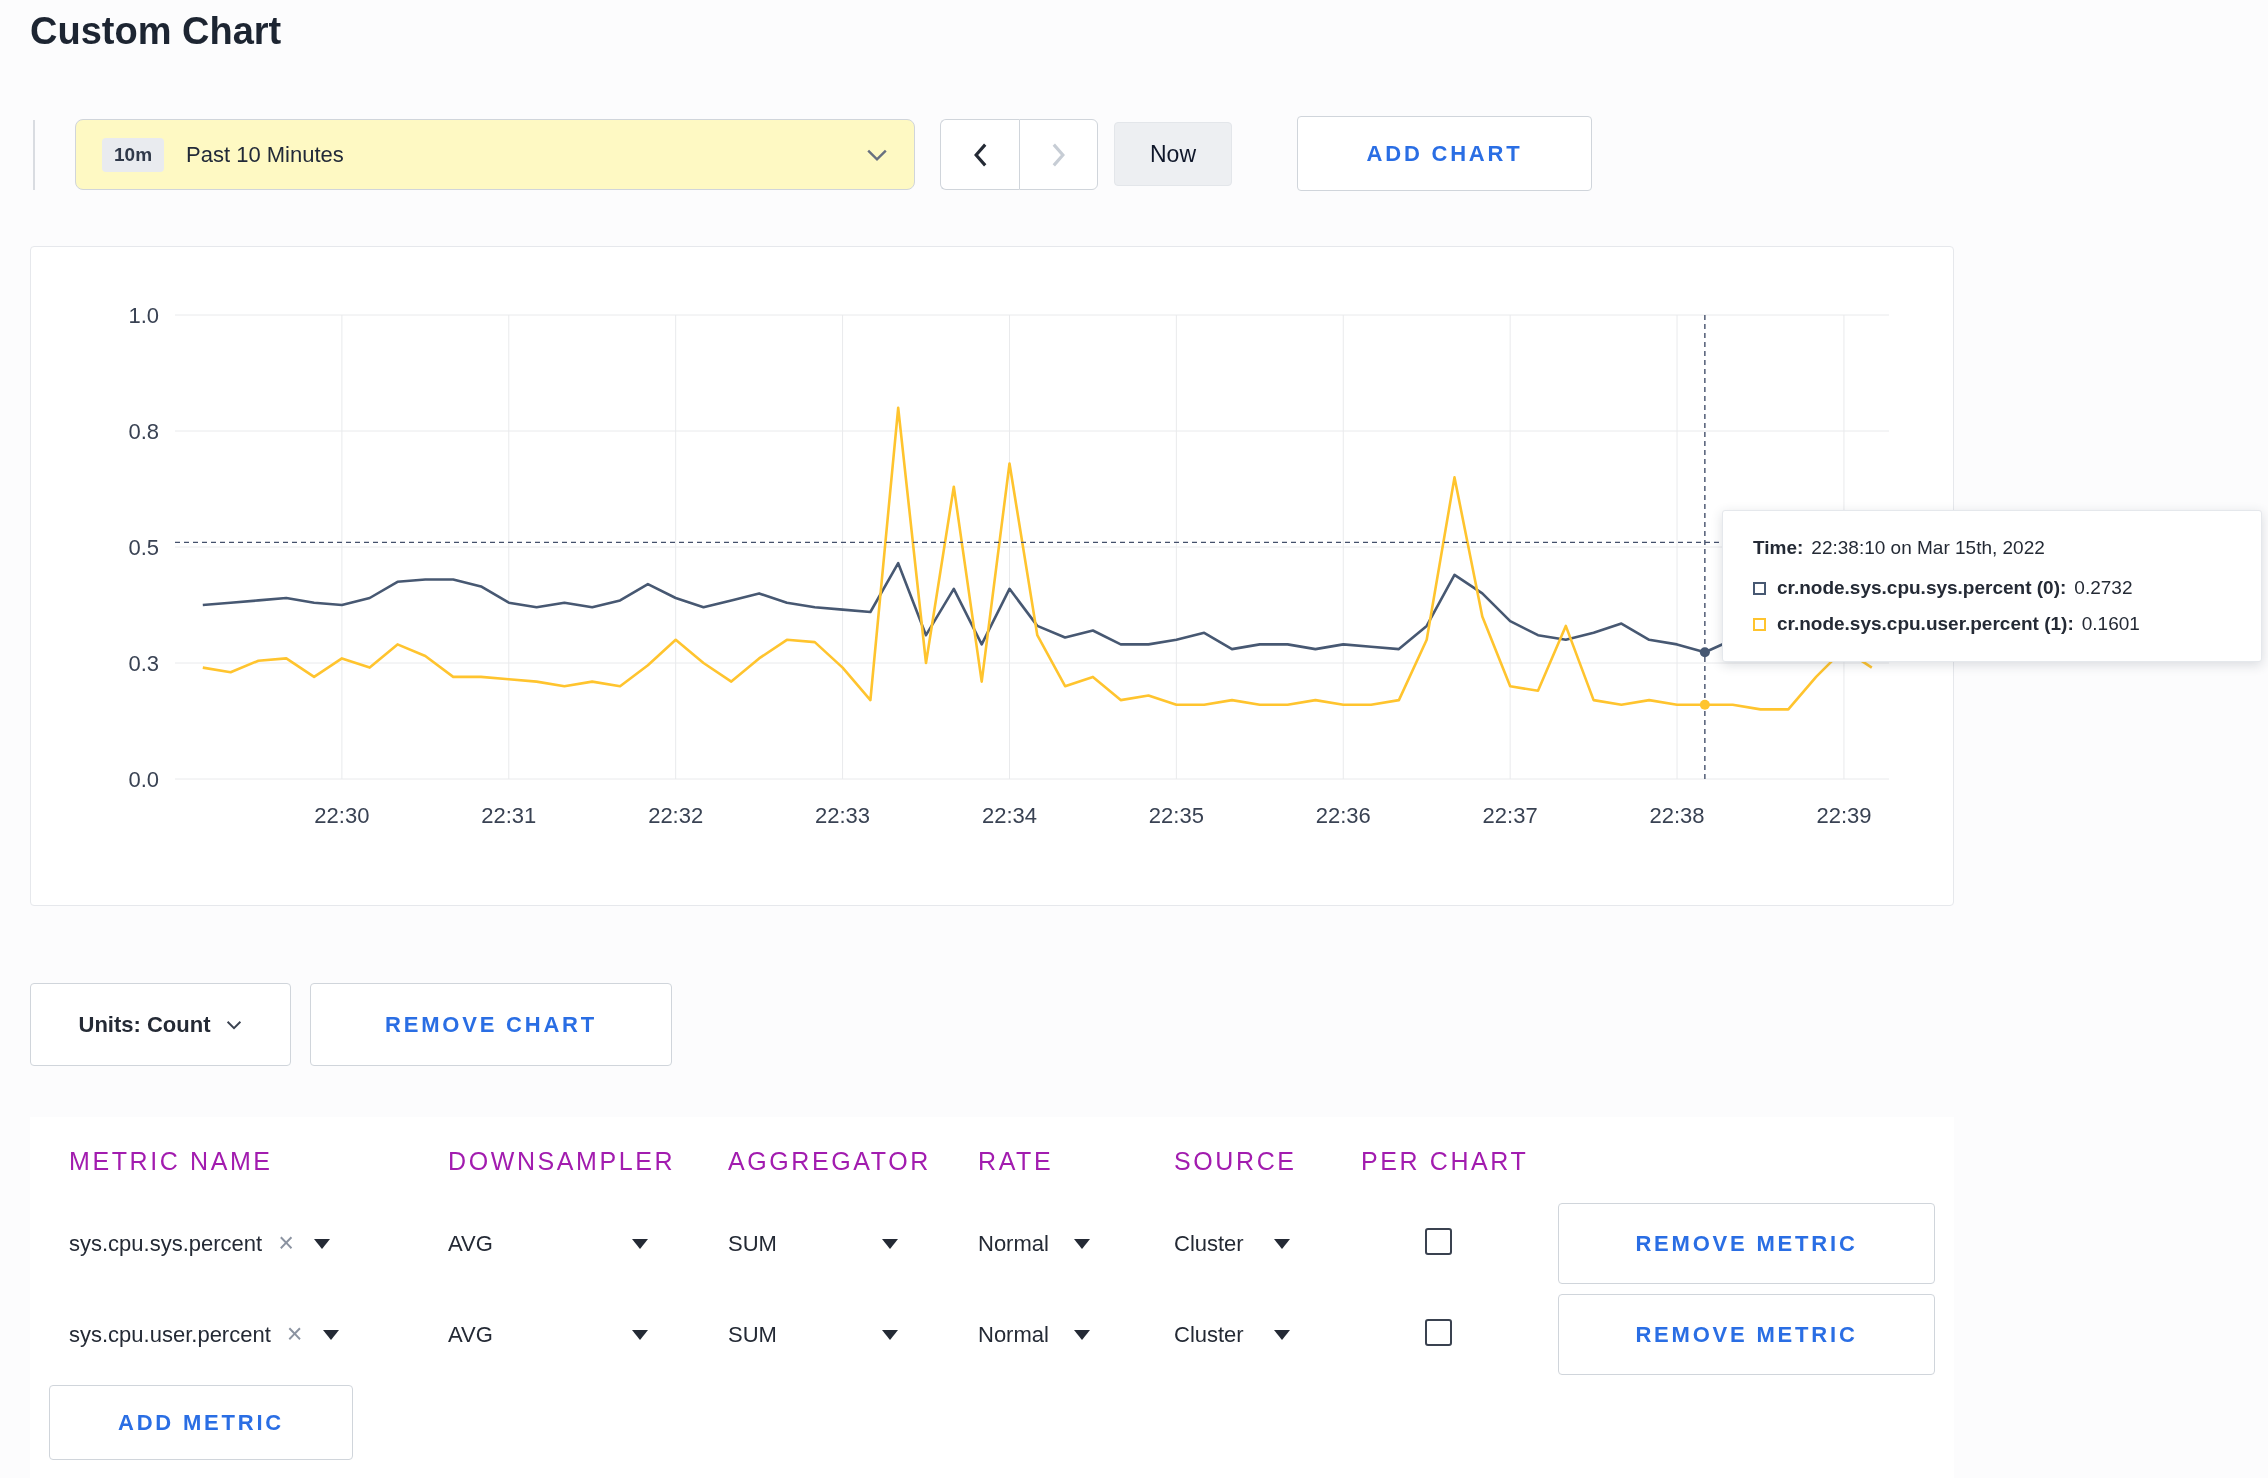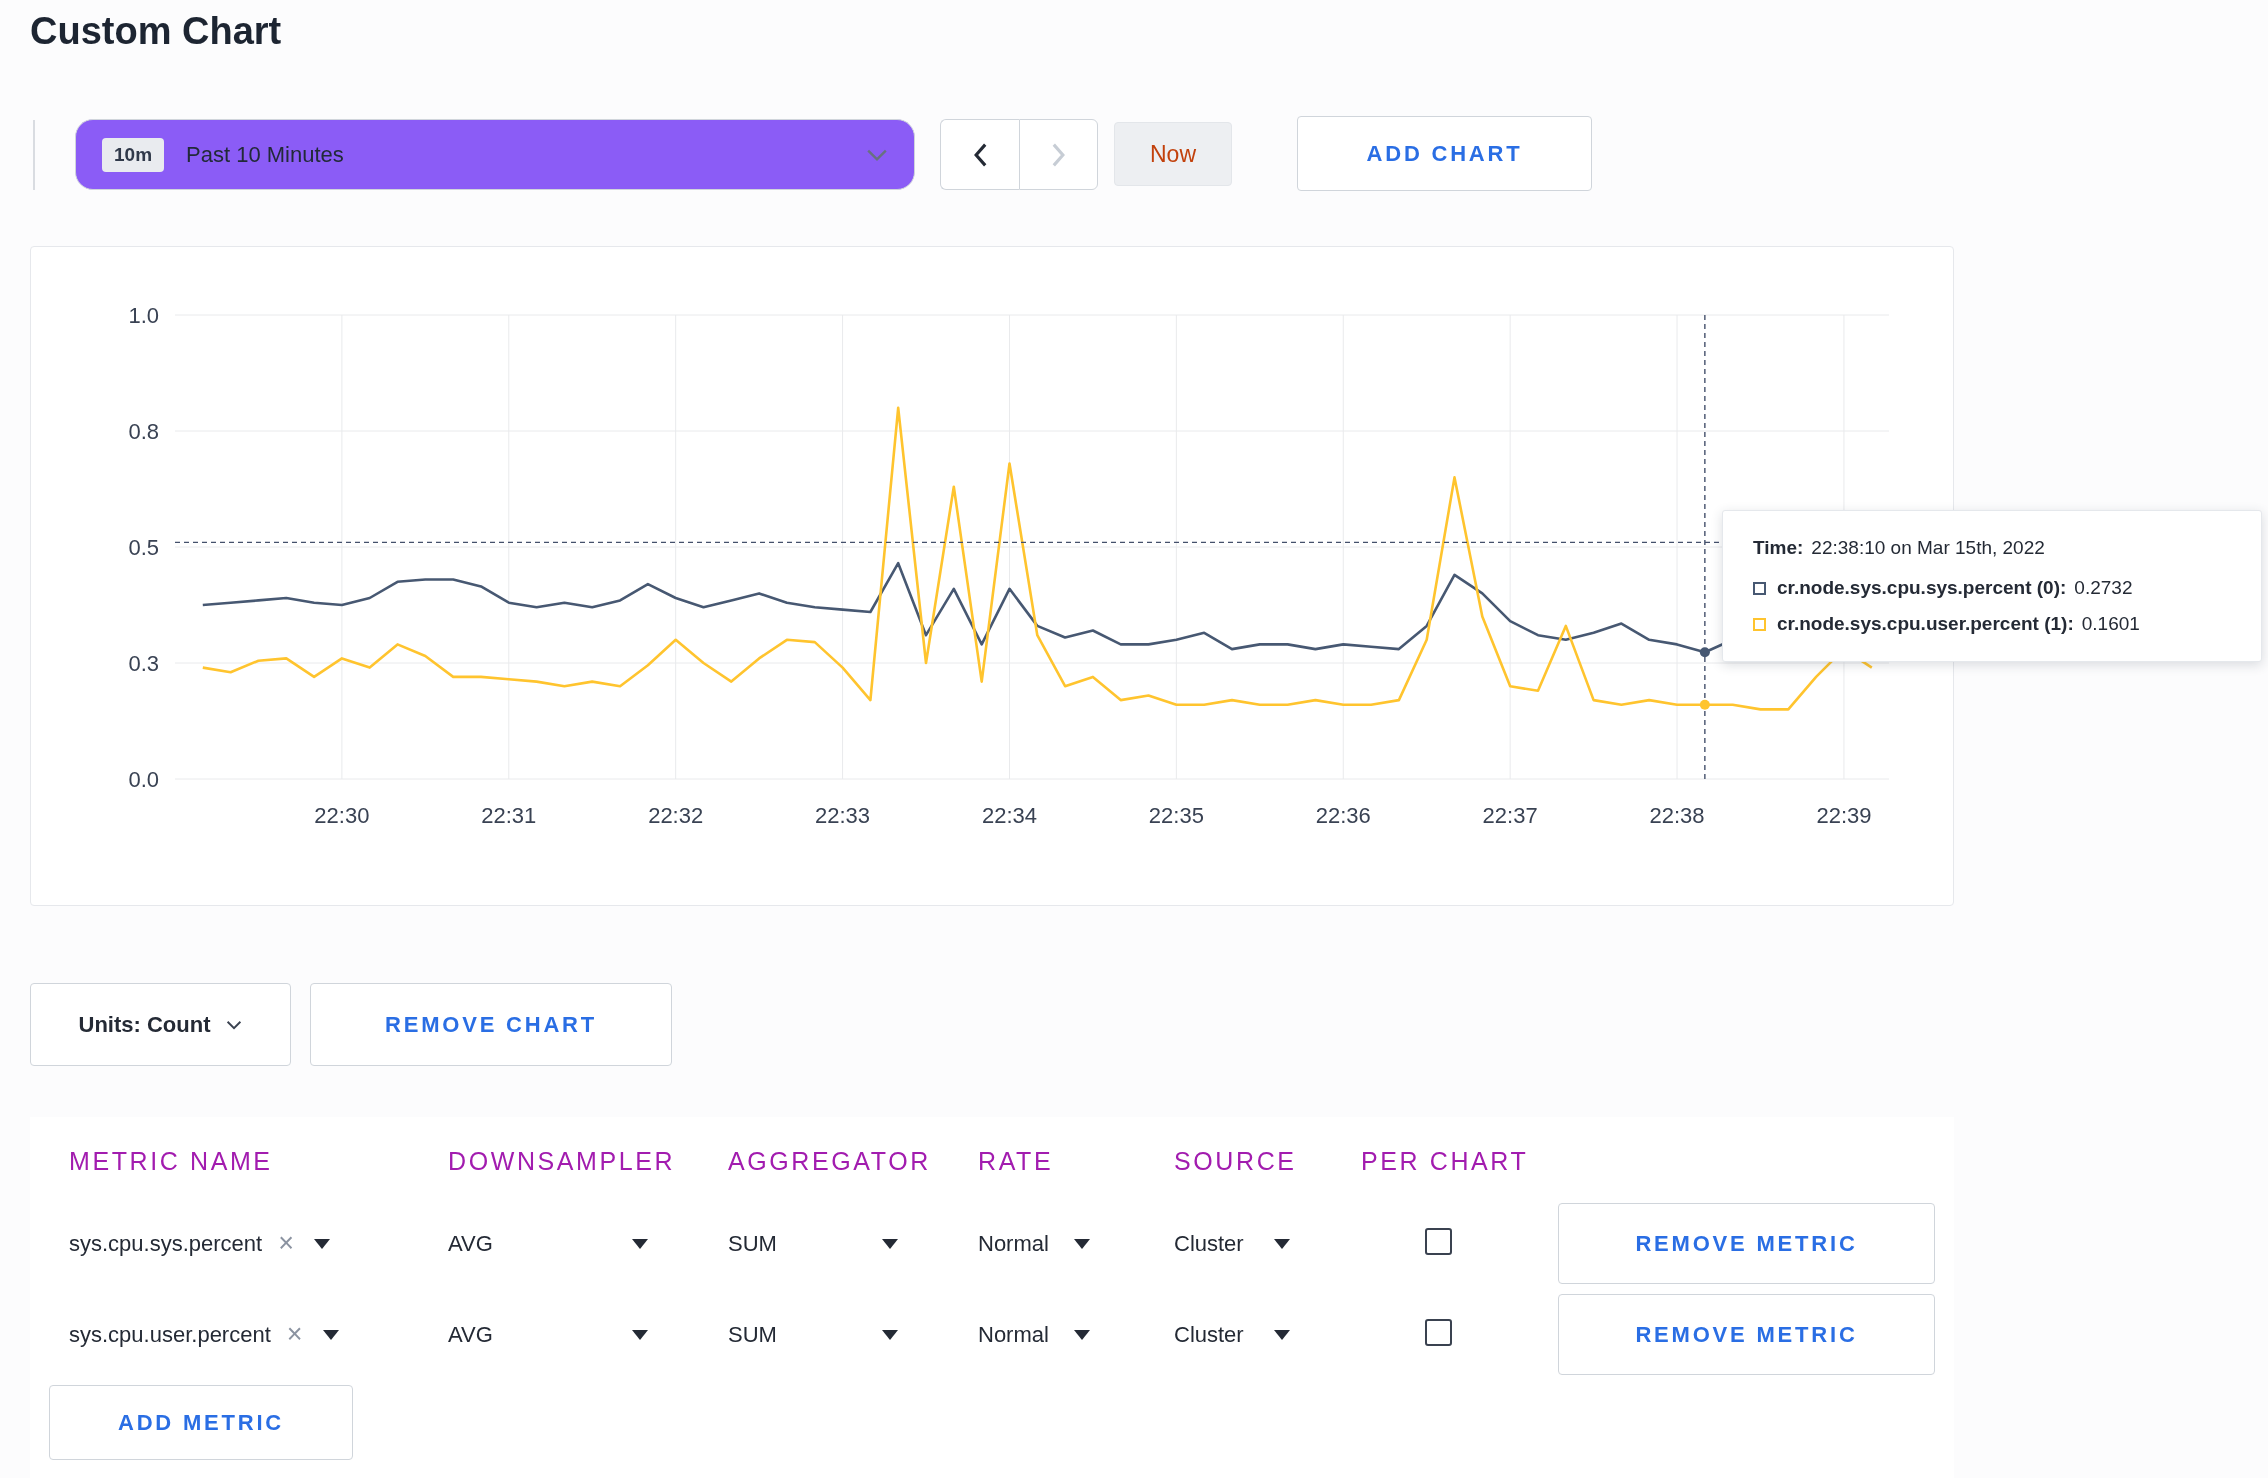--- a/index.html
+++ b/index.html
@@ -18,21 +18,21 @@
   }
 
   .left-rule {
     position: absolute; left: 33px; top: 120px;
     width: 2px; height: 70px; background: #d9dce1;
   }
 
   
   .time-dropdown {
     position: absolute; left: 75px; top: 119px; width: 840px; height: 71px;
-    background: #8b5cf6; border: 1px solid #d0d5db; border-radius: 18px;
+    background: #fef9c3; border: 1px solid #d0d5db; border-radius: 8px;
     display: flex; align-items: center; padding: 0 26px; cursor: pointer;
   }
   .range-badge {
     background: #e9ebef; color: #30394a; font-weight: 700; font-size: 19px;
     border-radius: 4px; padding: 6px 12px; margin-right: 22px;
   }
   .range-label { font-size: 22px; color: #222a38; flex: 1; }
   .chev-down { width: 22px; height: 14px; }
 
   .pager { position: absolute; left: 940px; top: 119px; display: flex; }
@@ -40,21 +40,21 @@
     width: 79px; height: 71px; background: #fff; border: 1px solid #d0d5db;
     display: flex; align-items: center; justify-content: center; cursor: pointer;
   }
   .pager-btn.prev { border-radius: 6px 0 0 6px; border-right: none; }
   .pager-btn.next { border-radius: 0 6px 6px 0; }
   .pager-btn svg { width: 16px; height: 26px; }
 
   .now-btn {
     position: absolute; left: 1114px; top: 122px; width: 118px; height: 64px;
     background: #edeff2; border: 1px solid #e3e6ea; border-radius: 4px;
-    color: #c2410c; font-size: 23px; font-family: inherit; cursor: default;
+    color: #0f172a; font-size: 23px; font-family: inherit; cursor: default;
   }
 
   .btn-outline {
     background: #fff; border: 1px solid #d0d5db; border-radius: 4px;
     color: #2a6ee4; font-weight: 700; letter-spacing: 2.8px; font-size: 22px;
     font-family: inherit; display: flex; align-items: center; justify-content: center;
     cursor: pointer;
   }
   .add-chart { position: absolute; left: 1297px; top: 116px; width: 295px; height: 75px; }
 

